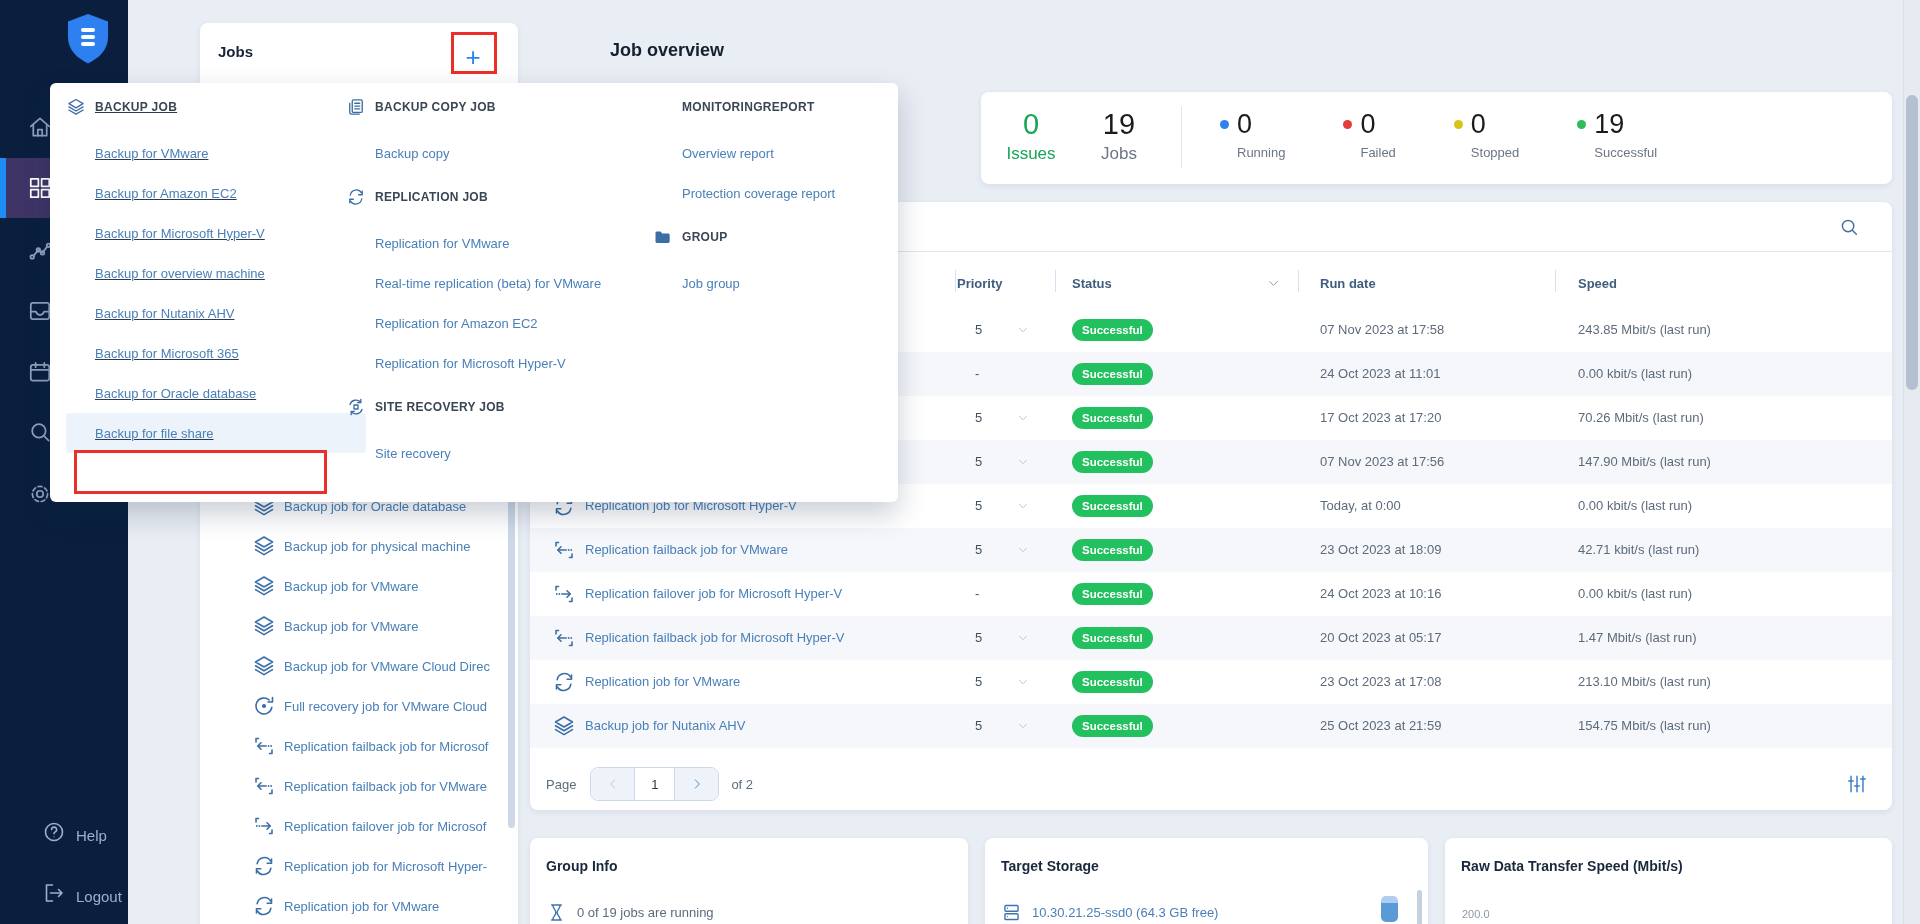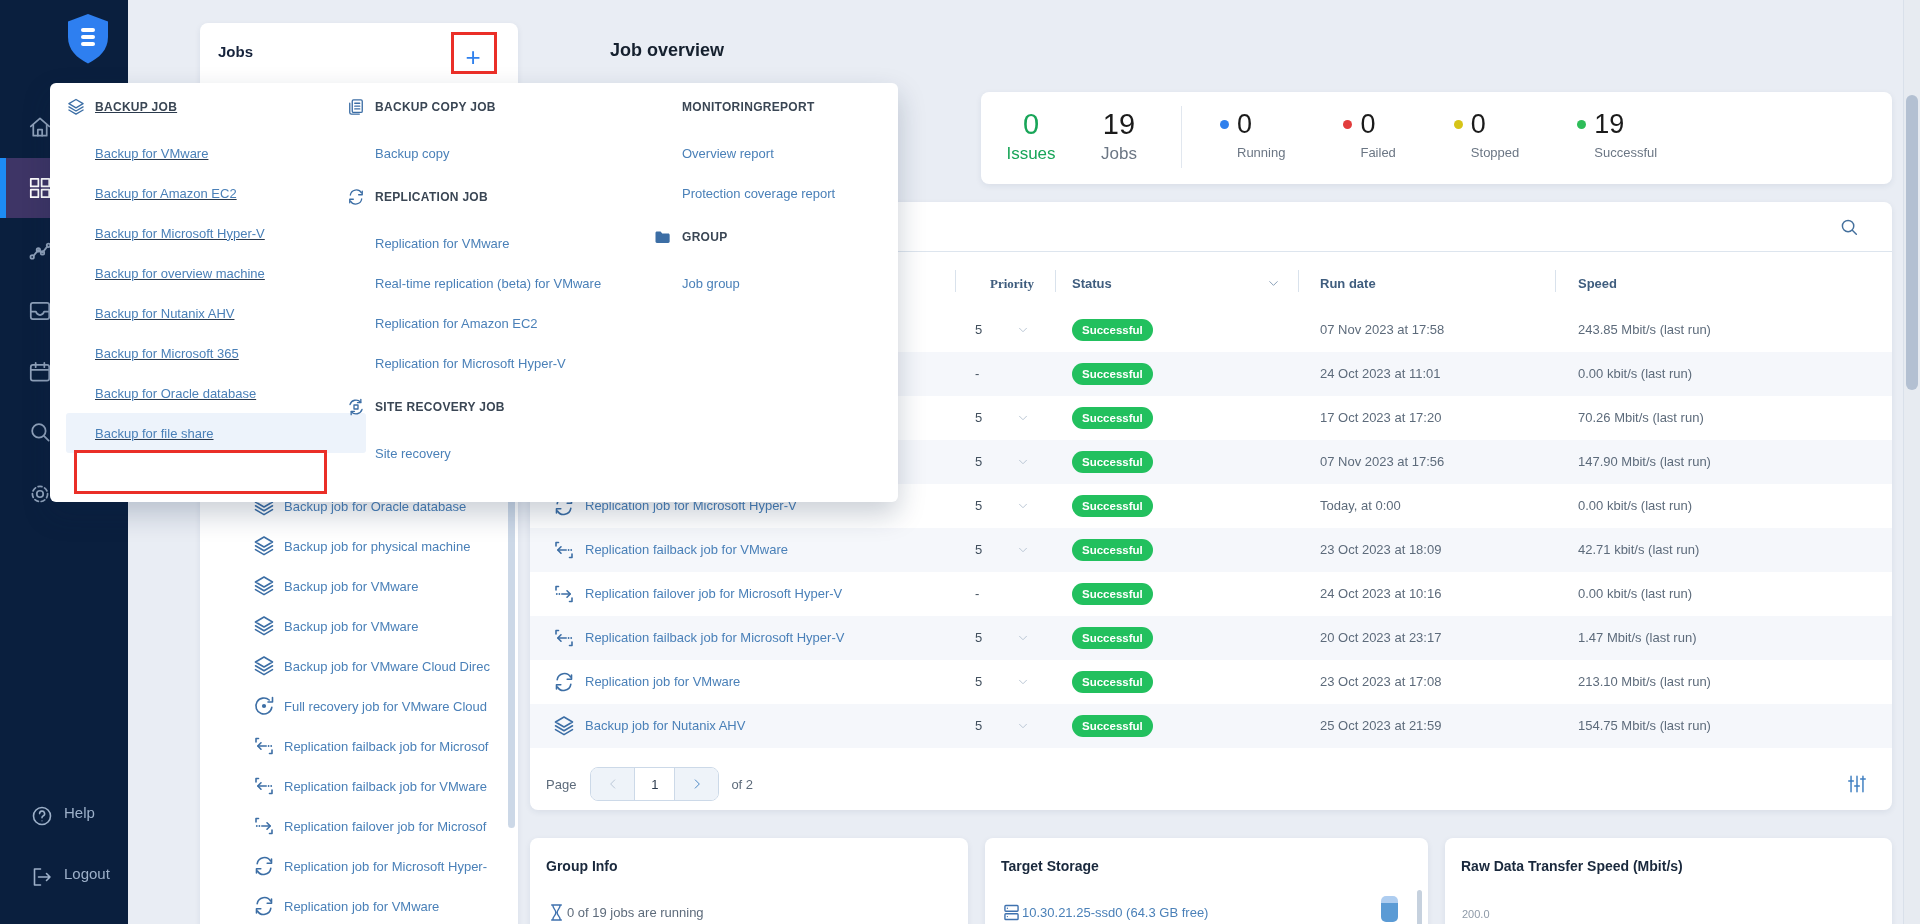--- a/index.html
+++ b/index.html
@@ -12,21 +12,21 @@
 
   
   .sidebar { position:absolute; left:0; top:0; width:128px; height:924px; background:#0a1f3e; z-index:5; }
   .logo { position:absolute; left:64px; top:12px; width:48px; height:54px; }
   .logo svg { width:100%; height:100%; }
   .nav-item { position:absolute; left:0; width:128px; height:60px; display:flex; align-items:center; cursor:pointer; }
   .nav-item .icon { width:26px; height:26px; margin-left:27px; color:#90a2bb; }
   .nav-item.active { background:#3e3566; }
   .nav-item.active::before { content:""; position:absolute; left:0; top:0; width:6px; height:100%; background:#1d8cf5; }
   .nav-item.active .icon { color:#ffffff; }
-  .side-link { position:absolute; left:0; width:128px; height:40px; display:flex; align-items:flex-start; color:#9db0c9; font-size:15px; cursor:pointer; }
+  .side-link { position:absolute; left:12px; width:128px; height:40px; display:flex; align-items:flex-end; color:#9db0c9; font-size:15px; cursor:pointer; }
   .side-link .icon { width:24px; height:24px; margin:0 10px 0 30px; }
 
   
   .card { position:absolute; background:#ffffff; border-radius:8px; box-shadow:0 2px 6px rgba(25,50,95,.08); }
 
   
   .jobs-card { left:200px; top:23px; width:318px; height:910px; z-index:1; }
   .jobs-title { position:absolute; left:18px; top:20px; font-size:15px; font-weight:700; color:#16233b; }
   .add-btn { position:absolute; left:255px; top:16px; width:36px; height:36px; border:none; background:transparent; color:#2f80ed; font-size:26px; line-height:34px; cursor:pointer; }
   .jobs-list { position:absolute; left:0; top:463px; width:100%; }
@@ -53,21 +53,21 @@
   .dot { width:9px; height:9px; border-radius:50%; }
   .state-num { font-size:27px; line-height:36px; color:#1b1b1b; }
   .state-label { font-size:13px; color:#6b7684; margin-left:17px; margin-top:3px; }
 
   
   .table-card { left:530px; top:202px; width:1362px; height:608px; }
   .toolbar { position:relative; height:50px; border-bottom:1px solid #dde5ee; }
   .search-btn { position:absolute; left:1308px; top:14px; width:22px; height:22px; color:#44709d; cursor:pointer; }
   .thead { position:relative; height:56px; }
   .th { position:absolute; top:24px; font-size:13px; font-weight:700; color:#3f5d7e; cursor:pointer; }
-  .h-priority { left:460px;font-family:Liberation Serif, serif; } .h-status { left:542px; } .h-rundate { left:790px; } .h-speed { left:1048px; }
+  .h-priority { left:427px; } .h-status { left:542px; } .h-rundate { left:790px; } .h-speed { left:1048px; }
   .h-chev { position:absolute; left:736px; top:24px; width:15px; height:15px; color:#8aa0b8; cursor:pointer; }
   .hsep { position:absolute; top:18px; width:1px; height:22px; background:#d9e2ec; }
   .rows { position:relative; }
   .trow { position:relative; height:44px; }
   .trow:nth-child(even) { background:#f5f7fb; }
   .c-icon { position:absolute; left:22px; top:10px; width:24px; height:24px; color:#3c6ea5; }
   .c-name { position:absolute; left:55px; top:14px; font-size:13px; color:#4a80b8; cursor:pointer; white-space:nowrap; }
   .c-priority { position:absolute; left:445px; top:14px; font-size:13px; color:#42505e; }
   .c-pchev { position:absolute; left:486px; top:15px; width:14px; height:14px; color:#b6c3d2; cursor:pointer; }
   .badge { position:absolute; left:542px; top:11px; height:22px; padding:0 10px; border-radius:11px; color:#fff; font-size:11.5px; font-weight:700; display:flex; align-items:center; }
@@ -80,21 +80,21 @@
   .pg-btn .icon { width:14px; height:14px; }
   .pg-prev { color:#b7c4d4; }
   .pg-next { color:#3f7fc1; }
   .pg-input { width:41px; border:none; border-left:1px solid #ccd9e8; border-right:1px solid #ccd9e8; text-align:center; font-size:13px; color:#2b3a4d; font-family:"Liberation Sans",sans-serif; }
   .pg-of { font-size:13px; color:#5d6b7b; margin-left:12px; }
   .pg-spacer { flex:1; }
   .filter-btn { width:22px; height:22px; color:#3f7fc1; cursor:pointer; }
 
   
   .panel-title { position:absolute; left:16px; top:20px; font-size:14px; font-weight:700; color:#19283c; }
-  .panel-row { position:absolute; left:16px; top:64px; display:flex; align-items:center; }
+  .panel-row { position:absolute; left:16px; top:64px; display:flex; align-items:center; gap:10px; }
   .panel-row .icon { width:21px; height:21px; color:#3f72af; }
   .panel-text { font-size:13px; color:#5d6b7b; }
   .panel-link { font-size:13px; color:#4a80b8; cursor:pointer; }
   .p-group { left:530px; top:838px; width:438px; height:120px; }
   .p-storage { left:985px; top:838px; width:443px; height:120px; }
   .p-speed { left:1445px; top:838px; width:447px; height:120px; }
   .gauge { position:absolute; right:30px; top:58px; width:17px; height:26px; border-radius:5px; background:linear-gradient(#aecdf0 28%, #5b9bd5 28%); }
   .mini-scroll { position:absolute; right:6px; top:52px; width:5px; height:60px; background:#c6d1de; border-radius:3px; }
   .axis-label { position:absolute; left:17px; top:70px; font-size:11px; color:#8e9aa8; }
 
@@ -519,21 +519,21 @@
             </svg>
           </span>
           <span class="c-name">Replication failback job for Microsoft Hyper-V</span>
           <span class="c-priority">5</span>
           <span class="icon c-pchev">
             <svg viewBox="0 0 24 24">
               <path d="M6 9l6 6 6-6"></path>
             </svg>
           </span>
           <span class="badge" style="background:#22c05e">Successful</span>
-          <span class="c-rundate">20 Oct 2023 at 23:17</span>
+          <span class="c-rundate">20 Oct 2023 at 05:17</span>
           <span class="c-speed">1.47 Mbit/s (last run)</span>
         </div>
         <div class="trow">
           <span class="icon c-icon">
             <svg viewBox="0 0 24 24">
               <path d="M19.5 5v4.3h-4.3"></path>
               <path d="M4.5 19v-4.3h4.3"></path>
               <path d="M5.2 9.6A7.3 7.3 0 0 1 18.6 7"></path>
               <path d="M18.8 14.4A7.3 7.3 0 0 1 5.4 17"></path>
             </svg>

